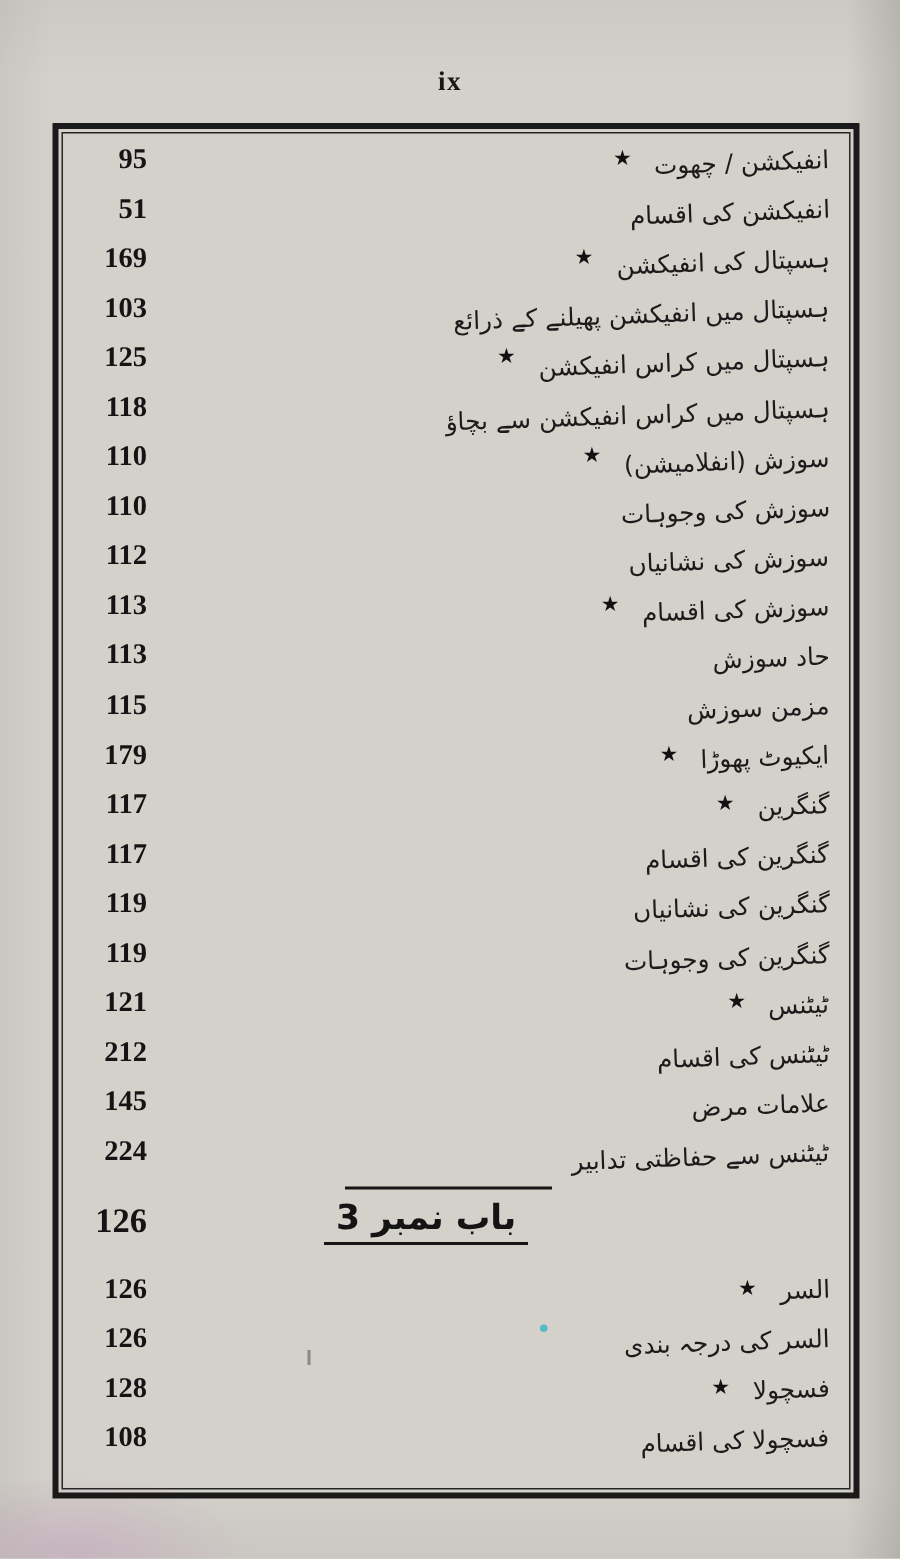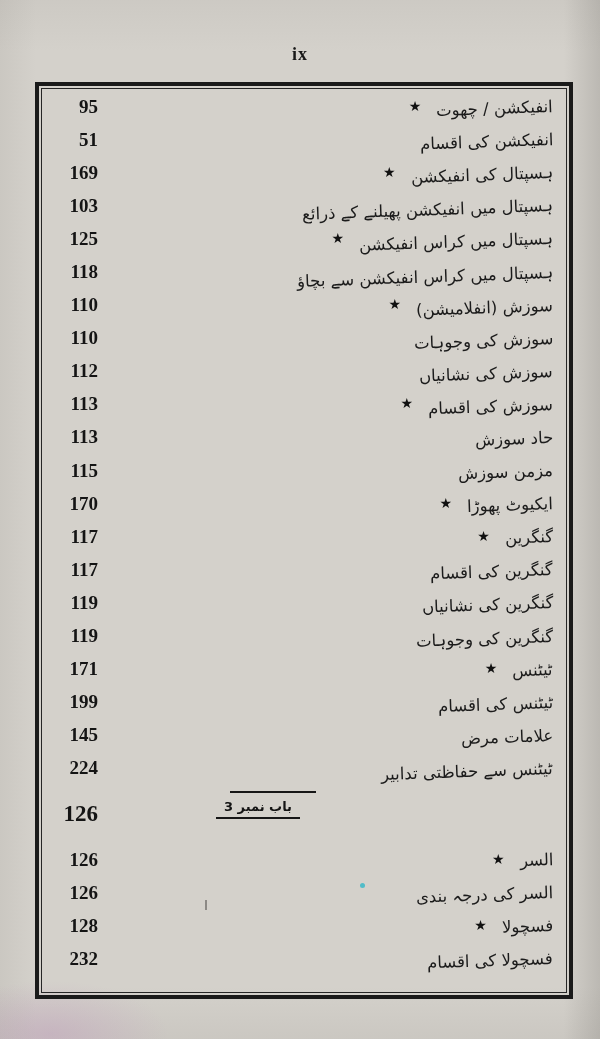--- a/index.html
+++ b/index.html
@@ -70,21 +70,21 @@
   .title{
     font-family:"DejaVu Sans", sans-serif;font-size:16.5px;color:#1b1b1b;
     transform:rotate(-2deg);transform-origin:100% 60%;white-space:nowrap;
   }
   .star{font-size:14px;color:#111;line-height:1;}
   
   .row.chapter{height:58px;position:relative;align-items:center;}
   .row.chapter .row-num{font-size:23px;}
   .chapter-title{
     position:absolute;left:168px;top:14px;direction:rtl;
-    font-family:"DejaVu Sans", sans-serif;font-weight:bold;font-size:13px;color:#141414;
+    font-family:"DejaVu Sans", sans-serif;font-weight:bold;font-size:23px;color:#141414;
     padding:0 8px 3px 8px;border-bottom:2.5px solid #161616;white-space:nowrap;
   }
   .chapter-title::before{
     content:"";position:absolute;top:-8px;left:14px;right:-16px;
     border-top:2.5px solid #161616;
   }
 </style>
 </head>
 <body>
 
@@ -189,21 +189,21 @@
 
   <div class="row">
     <span class="row-num">115</span>
     <span class="row-line">
       <span class="title">مزمن سوزش</span>
 
     </span>
   </div>
 
   <div class="row">
-    <span class="row-num">170</span>
+    <span class="row-num">179</span>
     <span class="row-line">
       <span class="title">ایکیوٹ پھوڑا</span>
       <span class="star">★</span>
     </span>
   </div>
 
   <div class="row">
     <span class="row-num">117</span>
     <span class="row-line">
       <span class="title">گنگرین</span>
@@ -229,29 +229,29 @@
 
   <div class="row">
     <span class="row-num">119</span>
     <span class="row-line">
       <span class="title">گنگرین کی وجوہات</span>
 
     </span>
   </div>
 
   <div class="row">
-    <span class="row-num">171</span>
+    <span class="row-num">121</span>
     <span class="row-line">
       <span class="title">ٹیٹنس</span>
       <span class="star">★</span>
     </span>
   </div>
 
   <div class="row">
-    <span class="row-num">199</span>
+    <span class="row-num">212</span>
     <span class="row-line">
       <span class="title">ٹیٹنس کی اقسام</span>
 
     </span>
   </div>
 
   <div class="row">
     <span class="row-num">145</span>
     <span class="row-line">
       <span class="title">علامات مرض</span>
@@ -290,21 +290,21 @@
 
   <div class="row">
     <span class="row-num">128</span>
     <span class="row-line">
       <span class="title">فسچولا</span>
       <span class="star">★</span>
     </span>
   </div>
 
   <div class="row">
-    <span class="row-num">232</span>
+    <span class="row-num">108</span>
     <span class="row-line">
       <span class="title">فسچولا کی اقسام</span>
 
     </span>
   </div>
 </div>
   </div>
 </div>
 
 </body></html>

